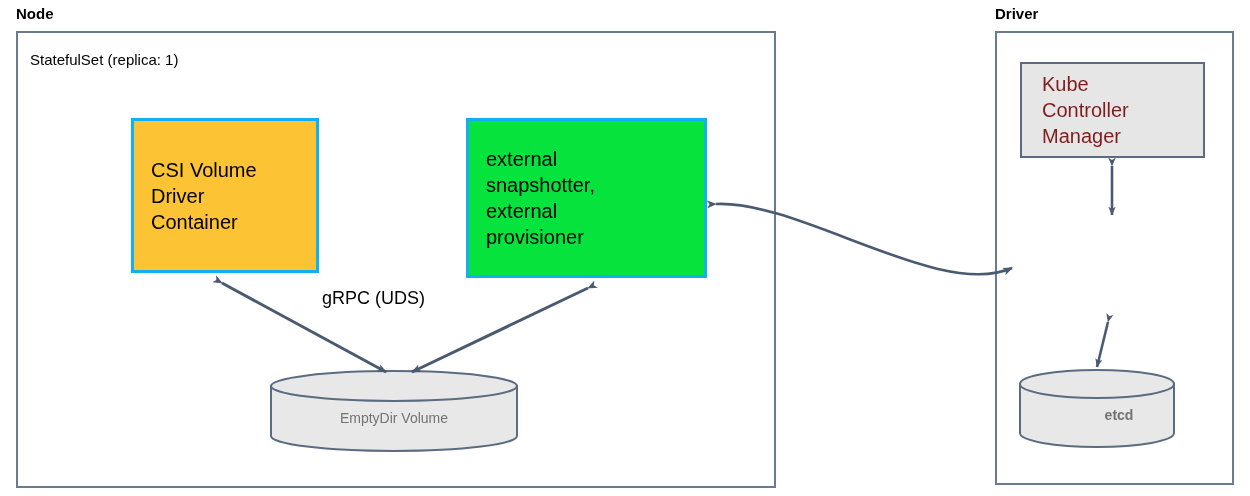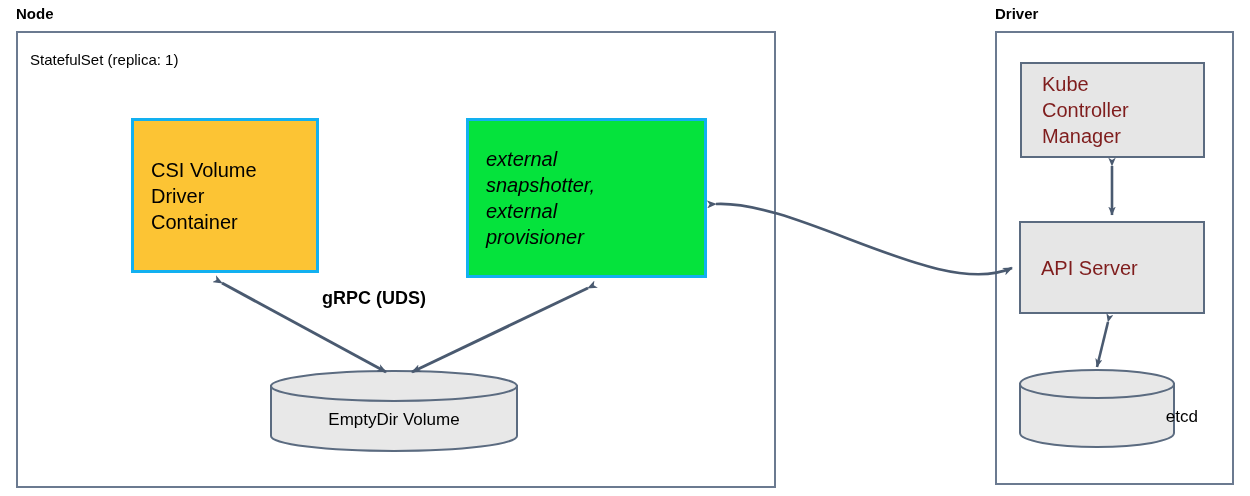--- a/index.html
+++ b/index.html
@@ -70,30 +70,29 @@
     color: #7f1d1d;
     white-space: pre-line;
   }
   .cylinder {
     position: absolute;
   }
   .cyl-label {
     position: absolute;
     width: 100%;
     text-align: center;
-    font-size: 17px;
-    color: #000000;
+    font-size: 14px;
+    color: #737373;
     pointer-events: none;
   }
   .edge-label {
     position: absolute;
     font-size: 18px;
     color: #000000;
     white-space: nowrap;
-    font-weight: bold;
   }
   svg.overlay {
     position: absolute;
     left: 0;
     top: 0;
     width: 1250px;
     height: 496px;
     pointer-events: none;
   }
 </style>
@@ -107,21 +106,21 @@
   <div class="zone-box" style="left:16px; top:31px; width:760px; height:457px;"></div>
 
   <div class="zone-title" style="left:30px; top:52px;">StatefulSet (replica: 1)</div>
 
   <div class="node-box-comp" style="left:124px; top:118px; width:188px; height:155px; background:#fcc434;margin-left:7px;">
     <span class="txt">CSI Volume
 Driver
 Container</span>
   </div>
 
-  <div class="node-box-comp" style="left:466px; top:118px; width:241px; height:160px; background:#05e33c;font-style:italic;">
+  <div class="node-box-comp" style="left:466px; top:118px; width:241px; height:160px; background:#05e33c;">
     <span class="txt">external
 snapshotter,
 external
 provisioner</span>
   </div>
 
   <div class="cylinder" style="left:269px; top:370px; width:250px; height:82px;">
     <svg width="250" height="82" viewBox="0 0 250 82">
       <path d="M2,16 L2,66 A123,15 0 0 0 248,66 L248,16 Z" fill="#e8e8e8" stroke="#5b6b80" stroke-width="2"></path>
       <ellipse cx="125" cy="16" rx="123" ry="15" fill="#e8e8e8" stroke="#5b6b80" stroke-width="2"></ellipse>
@@ -134,30 +133,27 @@
   <div class="zone-label" style="left:995px; top:6px;">Driver</div>
 
   <div class="zone-box" style="left:995px; top:31px; width:239px; height:454px;"></div>
 
   <div class="master-box-comp" style="left:1020px; top:62px; width:185px; height:96px;">
     <span class="txt">Kube
 Controller
 Manager</span>
   </div>
 
-  <div class="master-box-comp" style="left:1019px; top:221px; width:186px; height:93px;">
-    <span class="txt">API Server</span>
-  </div>
 
   <div class="cylinder" style="left:1018px; top:369px; width:158px; height:80px;">
     <svg width="158" height="80" viewBox="0 0 158 80">
       <path d="M2,15 L2,64 A77,14 0 0 0 156,64 L156,15 Z" fill="#e8e8e8" stroke="#5b6b80" stroke-width="2"></path>
       <ellipse cx="79" cy="15" rx="77" ry="14" fill="#e8e8e8" stroke="#5b6b80" stroke-width="2"></ellipse>
     </svg>
-    <div class="cyl-label" style="top:38px; text-align:right; padding-left:22px;">etcd</div>
+    <div class="cyl-label" style="top:38px; text-align:center; padding-left:22px;font-weight:bold;">etcd</div>
   </div>
 
   <svg class="overlay">
     <defs>
       <marker id="ah" markerWidth="10" markerHeight="8" refX="9" refY="4" orient="auto" markerUnits="userSpaceOnUse">
         <path d="M0,0 L10,4 L0,8 L2.6,4 Z" fill="#4a5a70"></path>
       </marker>
       <marker id="ahs" markerWidth="9" markerHeight="7.5" refX="8.4" refY="3.75" orient="auto" markerUnits="userSpaceOnUse">
         <path d="M0,0 L9,3.75 L0,7.5 L2.4,3.75 Z" fill="#4a5a70"></path>
       </marker>

